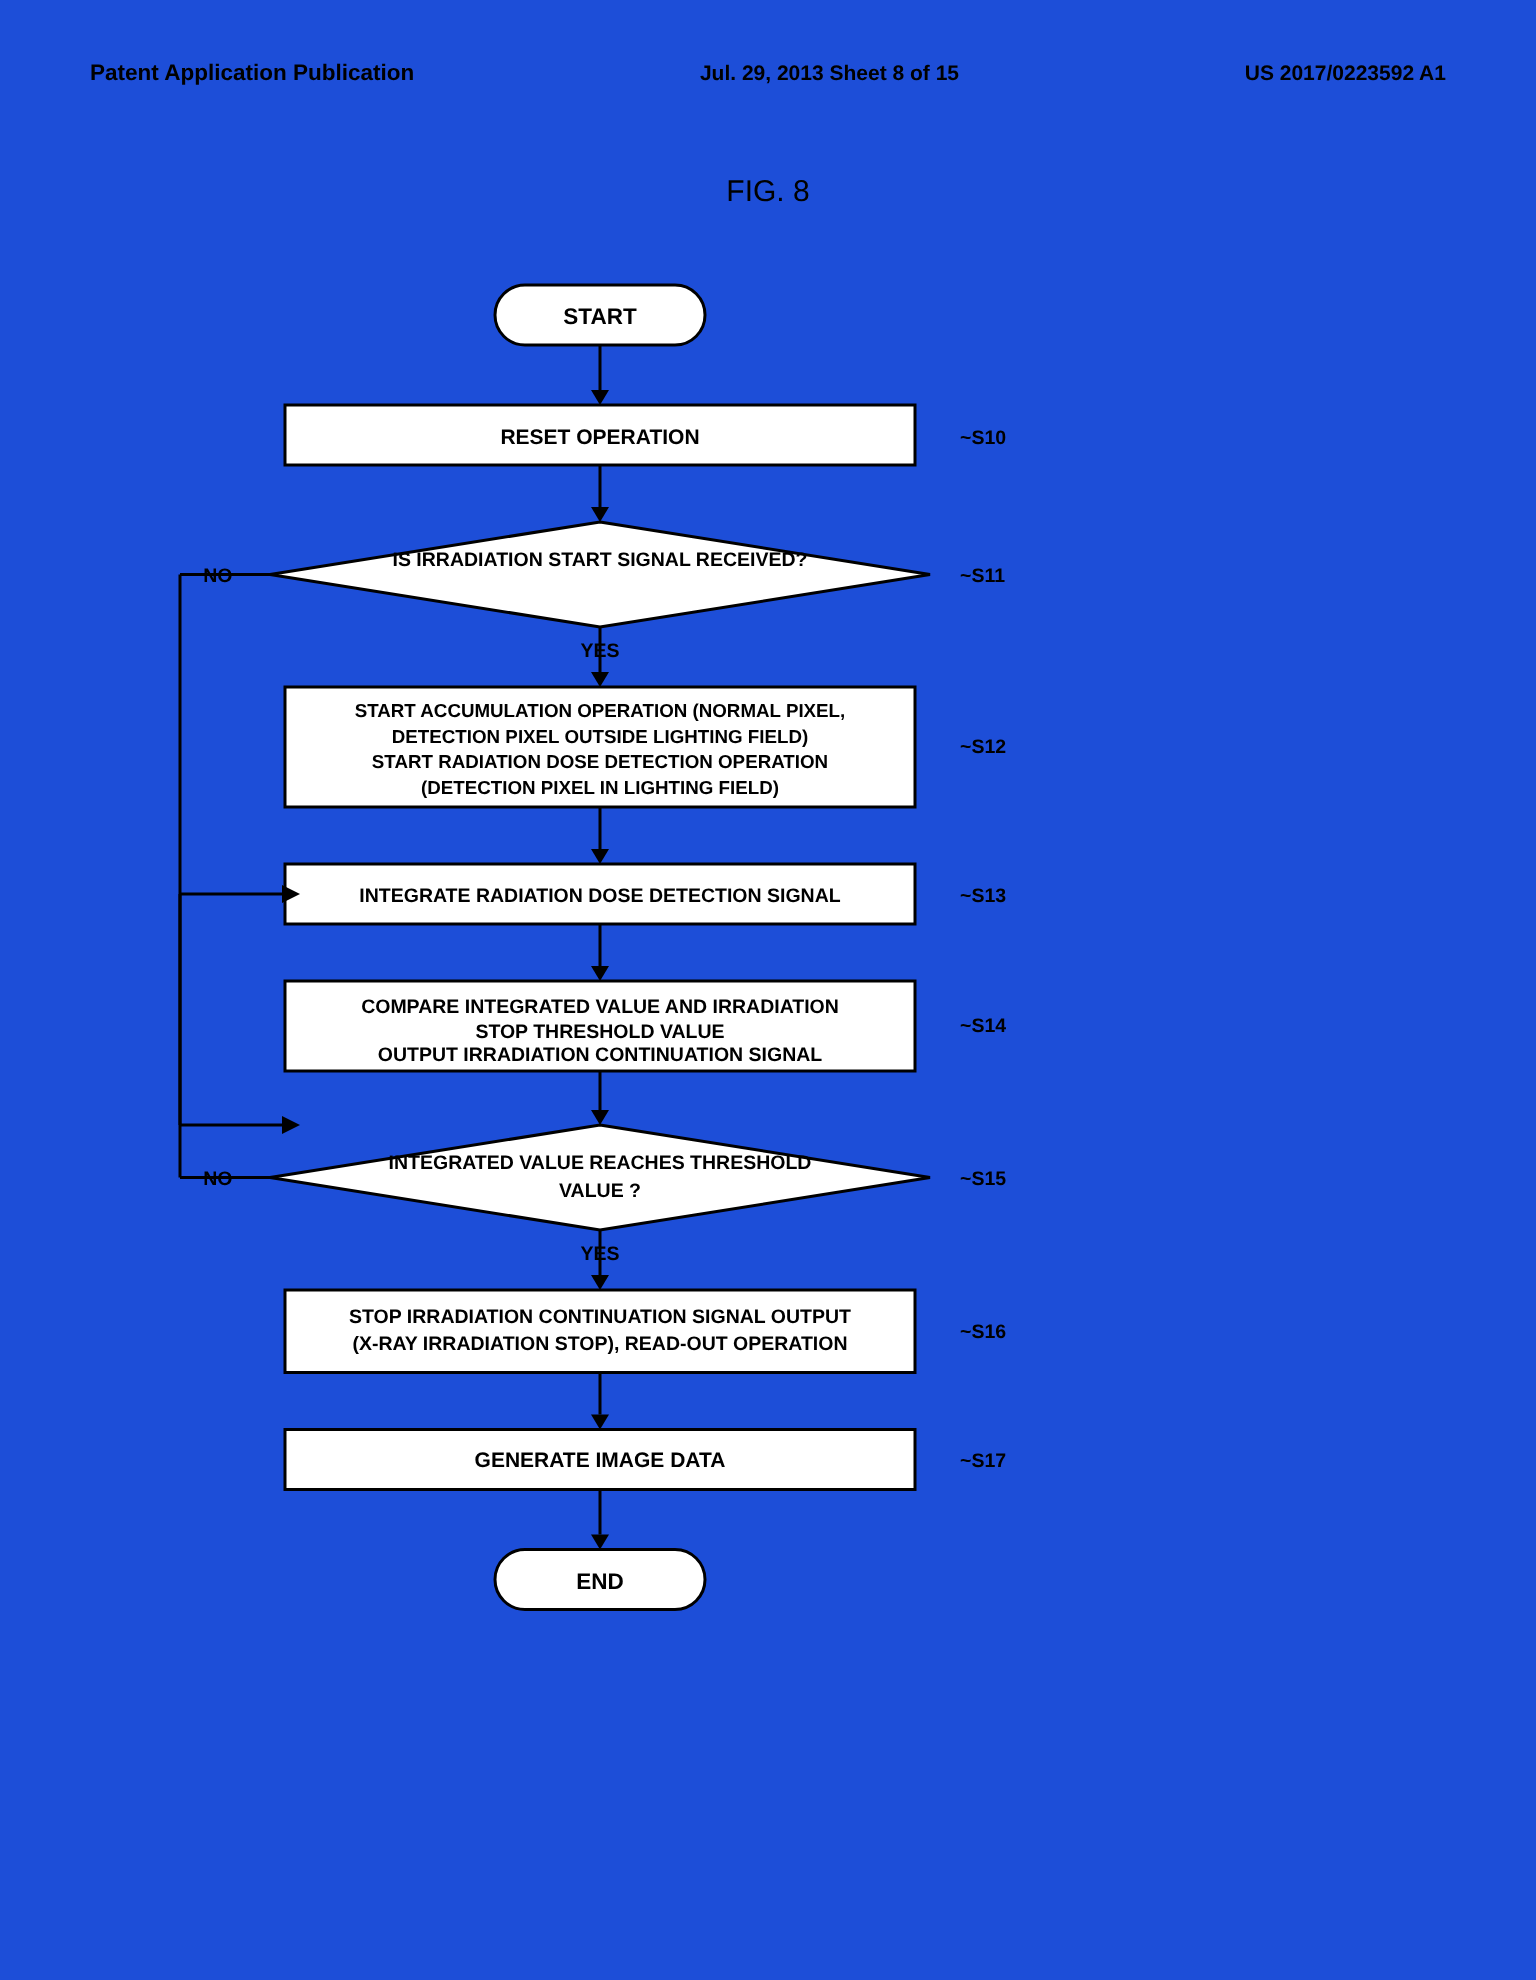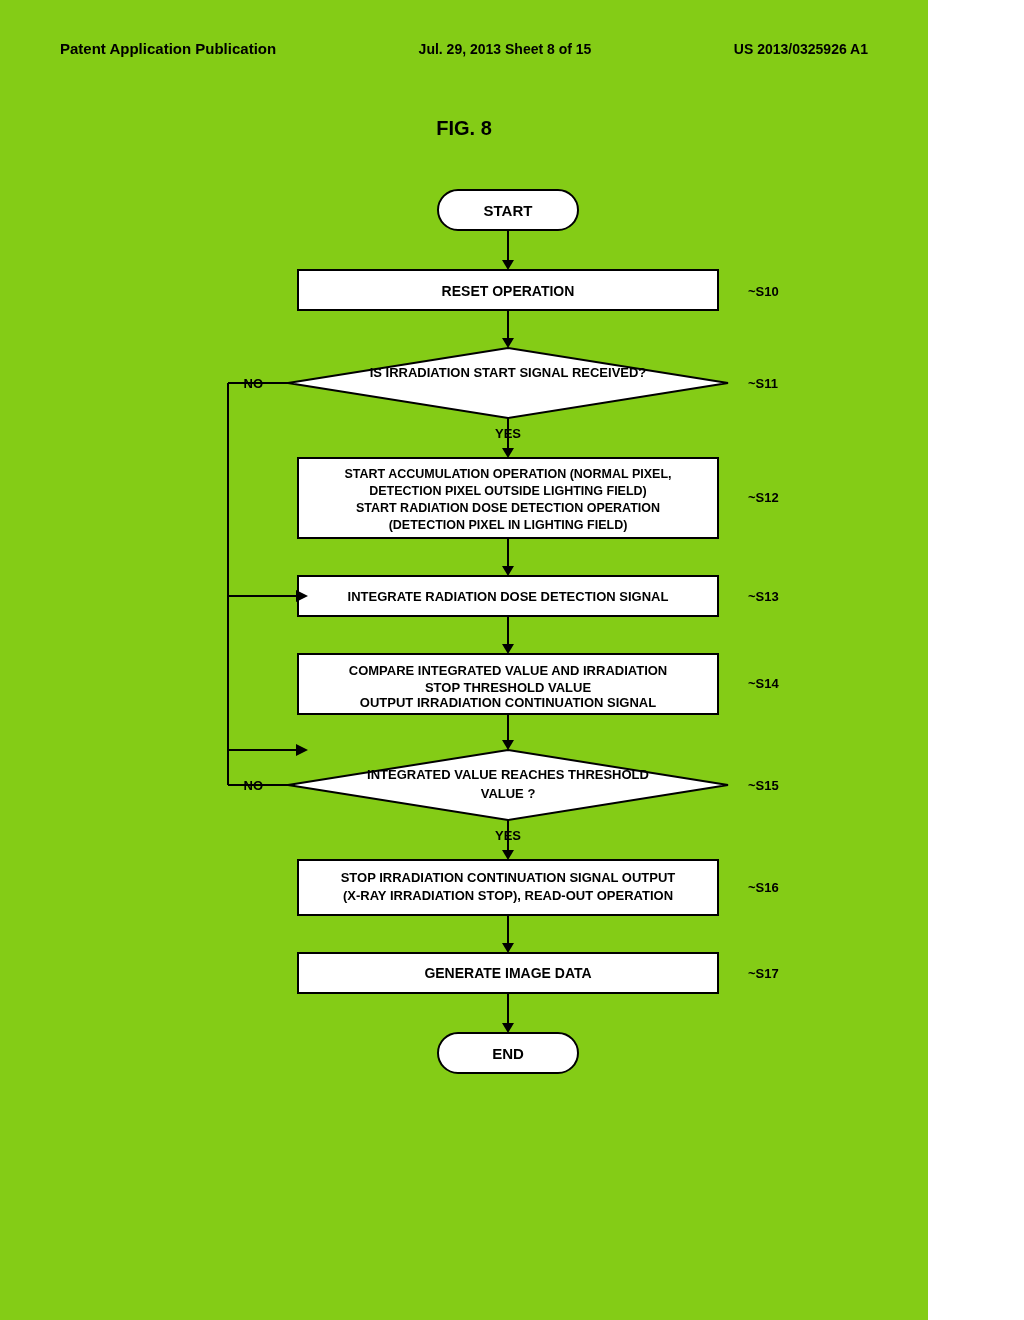--- a/index.html
+++ b/index.html
@@ -5,23 +5,23 @@
     * { margin: 0; padding: 0; box-sizing: border-box; }
     body {
       background: #ffffff;
       font-family: Arial, Helvetica, sans-serif;
       width: 1024px;
       min-height: 1320px;
       position: relative;
     }
 
     .page {
-      width: 928px;
+      width: 1024px;
       min-height: 1320px;
-      background: #84cc16;
+      background: #1d4ed8;
       padding: 40px 60px;
       position: relative;
     }
 
     .header {
       display: flex;
       justify-content: space-between;
       align-items: baseline;
       margin-bottom: 60px;
       font-size: 14px;
@@ -37,39 +37,39 @@
       font-size: 14px;
     }
 
     .header-right {
       font-size: 14px;
     }
 
     .figure-title {
       text-align: center;
       font-size: 20px;
-      font-weight: bold;
+      font-weight: normal;
       margin-bottom: 30px;
     }
 
     
     .svg-container {
       display: flex;
-      justify-content: flex-end;
+      justify-content: flex-start;
       margin-top: 10px;
     }
   </style>
 </head>
 <body>
 
 <div class="page">
   <div class="header">
     <span class="header-left">Patent Application Publication</span>
     <span class="header-center">Jul. 29, 2013  Sheet 8 of 15</span>
-    <span class="header-right">US 2013/0325926 A1</span>
+    <span class="header-right">US 2017/0223592 A1</span>
   </div>
 
   <div class="figure-title">FIG. 8</div>
 
   <div class="svg-container">
     <svg width="700" height="1050" viewBox="0 0 700 1050" xmlns="http://www.w3.org/2000/svg">
 
       <rect x="270" y="20" width="140" height="40" rx="20" ry="20" fill="white" stroke="black" stroke-width="2"></rect>
       <text x="340" y="46" text-anchor="middle" font-size="15" font-weight="bold" font-family="Arial">START</text>
 

